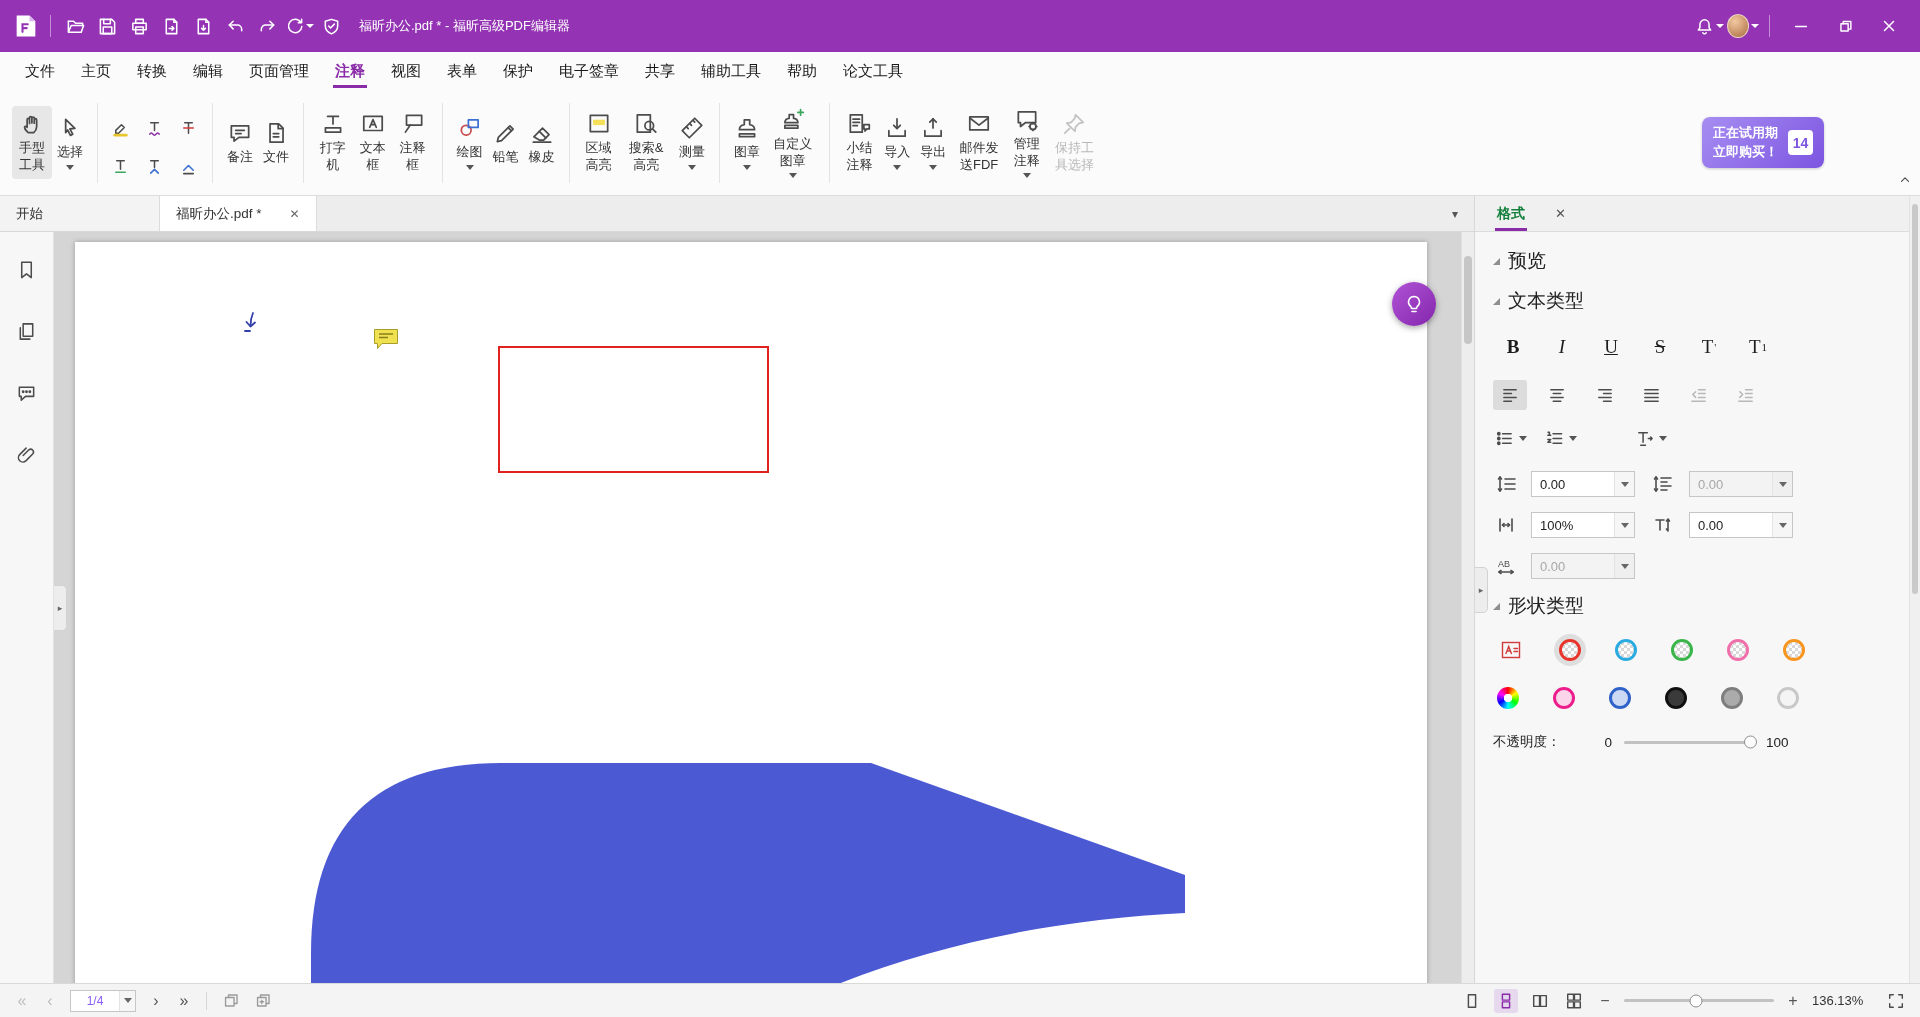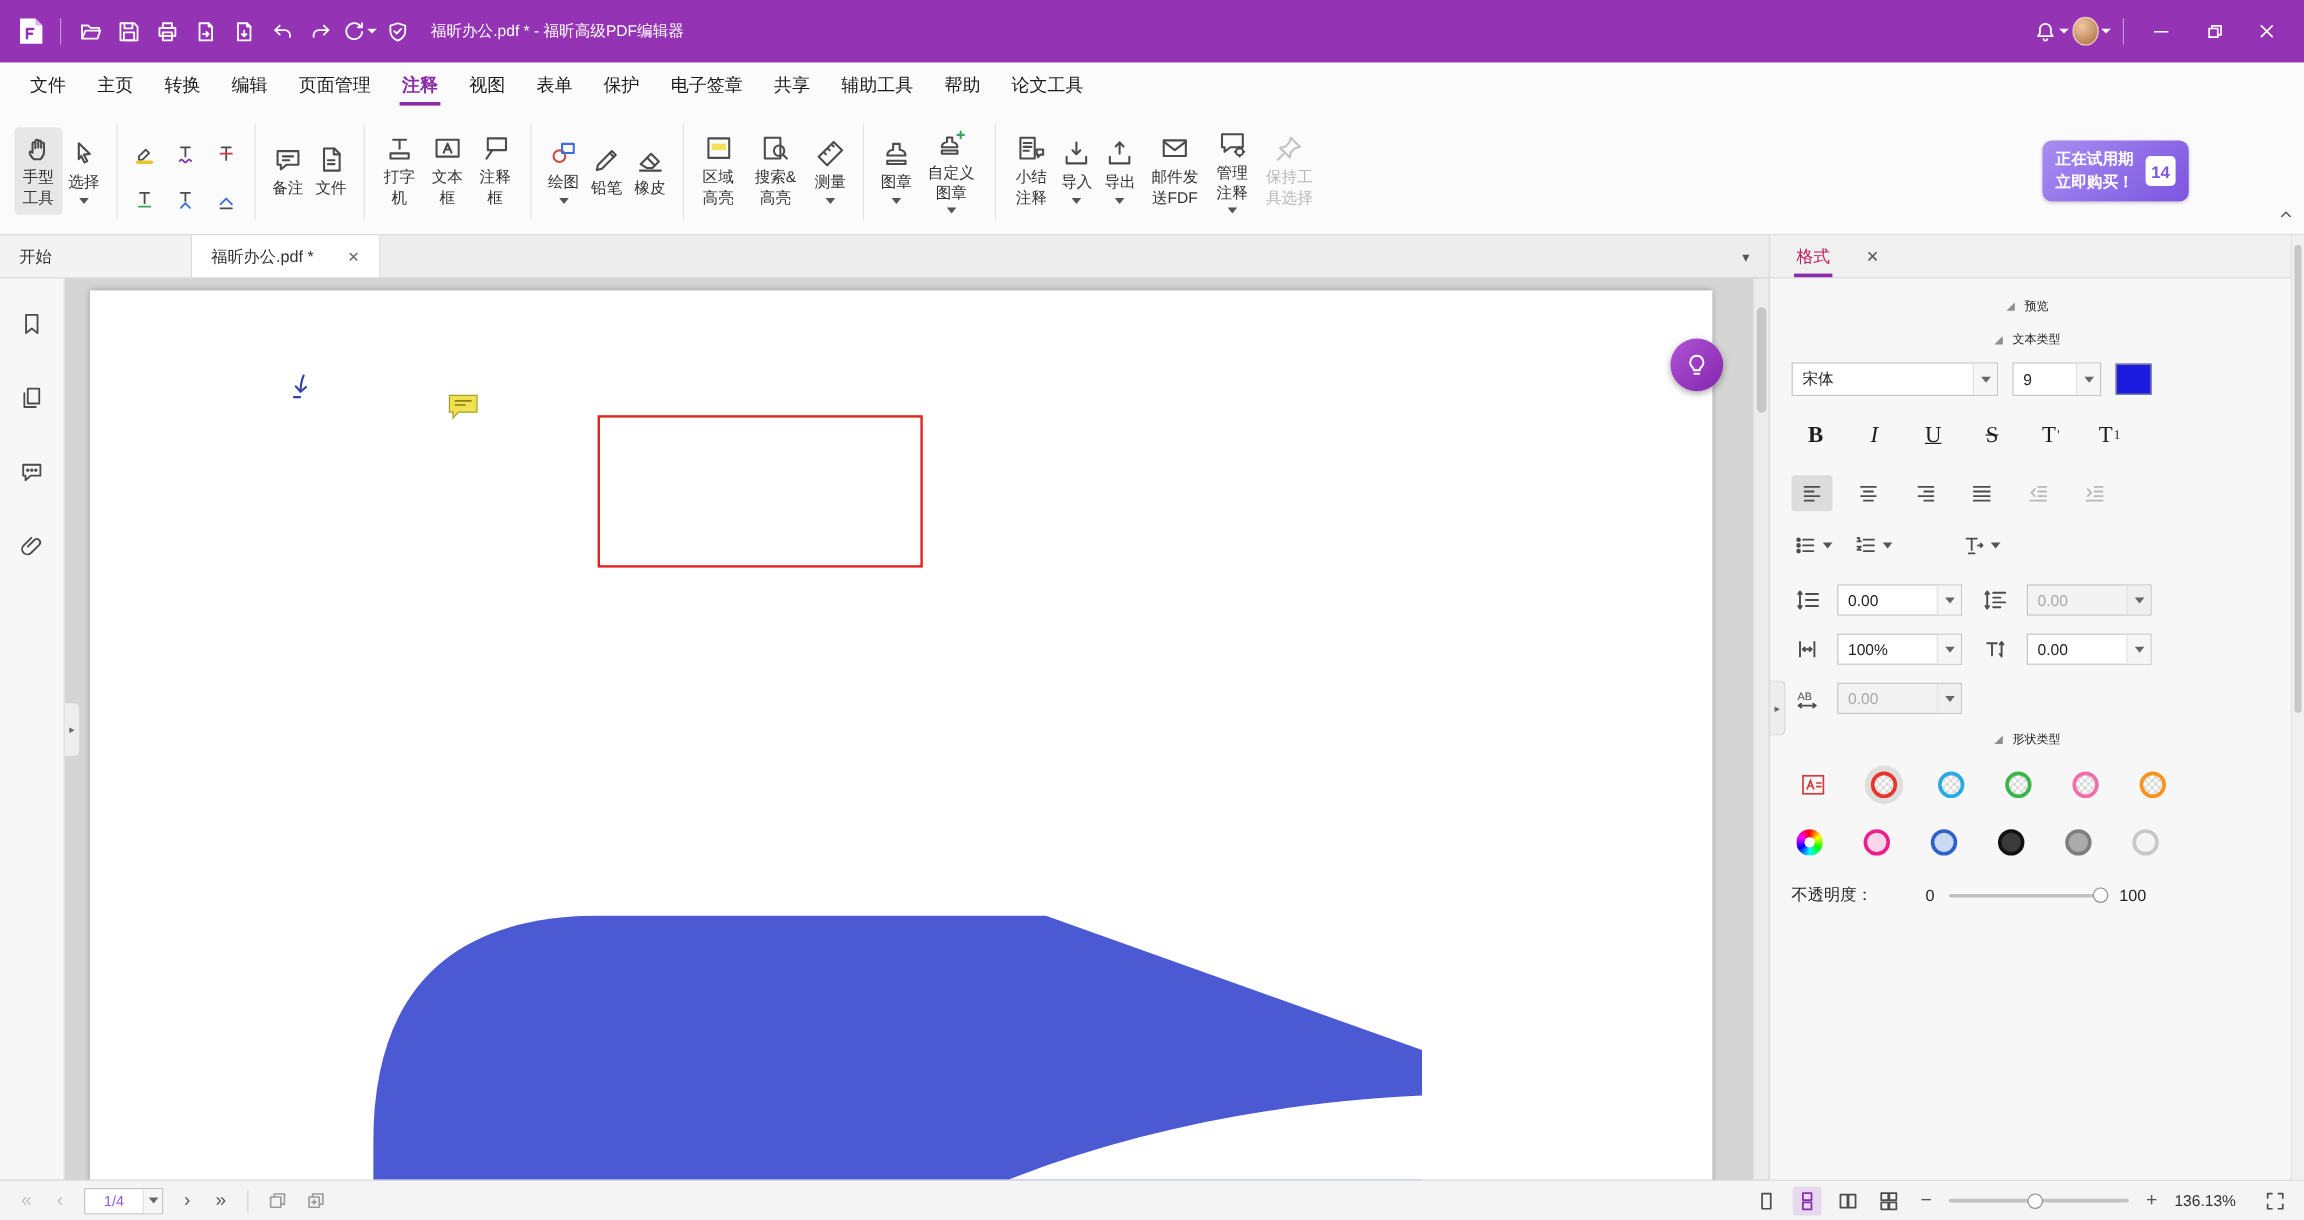--- a/index.html
+++ b/index.html
@@ -70,28 +70,28 @@
   .fab { position:absolute; left:1338px; top:50px; width:44px; height:44px; border-radius:50%; background:linear-gradient(135deg,#B053D6,#8326AC); display:flex; align-items:center; justify-content:center; box-shadow:0 2px 6px rgba(0,0,0,.35); border:none; }
   .vscroll { position:absolute; right:0; top:0; bottom:0; width:13px; background:#EDEDED; border-left:1px solid #E0E0E0; }
   .vthumb { position:absolute; left:2px; right:2px; top:24px; height:88px; background:#C6C6C6; border-radius:5px; }
   .expander { position:absolute; top:50%; transform:translateY(-50%); width:13px; height:46px; background:#EDEDED; border:1px solid #D2D2D2; display:flex; align-items:center; justify-content:center; font-size:9px; color:#666; z-index:5; }
   .expander.left { left:0; border-left:none; border-radius:0 5px 5px 0; }
   .expander.panel-edge { left:0; border-left:none; border-radius:0 5px 5px 0; }
 
   
   .panel { flex:0 0 446px; background:#F7F7F7; border-left:1px solid #D8D8D8; display:flex; flex-direction:column; position:relative; }
   .panel-header { flex:0 0 36px; background:#F0F0F0; border-bottom:1px solid #DCDCDC; display:flex; align-items:center; padding:0 20px; gap:28px; }
-  .panel-title { font-size:14px; color:#be185d; position:relative; padding:8px 2px; font-weight:normal; }
+  .panel-title { font-size:14px; color:#15803d; position:relative; padding:8px 2px; font-weight:bold; }
   .panel-title::after { content:""; position:absolute; left:0; right:0; bottom:0; height:3px; background:#8A2BA8; }
   .panel-close { color:#555; font-size:13px; }
   .panel-body { flex:1; padding:2px 34px 0 18px; overflow:hidden; }
   .pscroll { position:absolute; right:0; top:0; bottom:0; width:11px; background:#F0F0F0; border-left:1px solid #E2E2E2; }
   .pthumb { position:absolute; left:2px; right:2px; top:8px; height:390px; background:#C9C9C9; border-radius:5px; }
 
-  .sec-h { display:flex; align-items:center; gap:8px; margin:14px 0 6px; font-size:10px; color:#222;justify-content:center; }
+  .sec-h { display:flex; align-items:center; gap:8px; margin:14px 0 6px; font-size:19px; color:#222; }
   .tri { width:0; height:0; border-bottom:7px solid #8E8E8E; border-left:7px solid transparent; }
   .preview-box { width:312px; height:90px; background:#EDEDED; border:1px solid #C9C9C9; position:relative; margin:8px 0 2px; }
   .sample-rect { position:absolute; left:96px; top:24px; width:118px; height:40px; border:2px solid #E0231E; }
   .sample-text { position:absolute; left:5px; top:2px; font-family:"Liberation Serif", serif; font-size:11px; color:#2323C8; }
 
   .font-row { display:flex; align-items:center; gap:12px; margin:12px 0 4px; }
   .combo { height:28px; background:#fff; border:1px solid #C6C6C6; display:flex; align-items:stretch; }
   .combo .val { flex:1; padding:0 8px; font-size:13px; color:#222; white-space:nowrap; display:flex; align-items:center; overflow:hidden; }
   .combo .cbtn { width:20px; display:flex; align-items:center; justify-content:center; border-left:1px solid #E3E3E3; background:#F6F6F6; }
   .combo .cbtn i { width:0; height:0; border-left:4px solid transparent; border-right:4px solid transparent; border-top:5px solid #666; }
@@ -590,35 +590,20 @@
         <div class="sec-h">
           <span class="tri"></span>
           <span>预览</span>
         </div>
 
         <div class="sec-h">
           <span class="tri"></span>
           <span>文本类型</span>
         </div>
 
-        <div class="font-row">
-          <div class="combo font">
-            <span class="val">宋体</span>
-            <span class="cbtn">
-                <i></i>
-              </span>
-          </div>
-          <div class="combo size">
-            <span class="val">9</span>
-            <span class="cbtn">
-                <i></i>
-              </span>
-          </div>
-          <div class="swatch"></div>
-        </div>
 
         <div class="style-row">
           <button class="stbtn" style="font-weight:bold;">
               <span>B</span>
             </button>
           <button class="stbtn" style="font-style:italic;">
               <span>I</span>
             </button>
           <button class="stbtn" style="text-decoration:underline;">
               <span>U</span>

